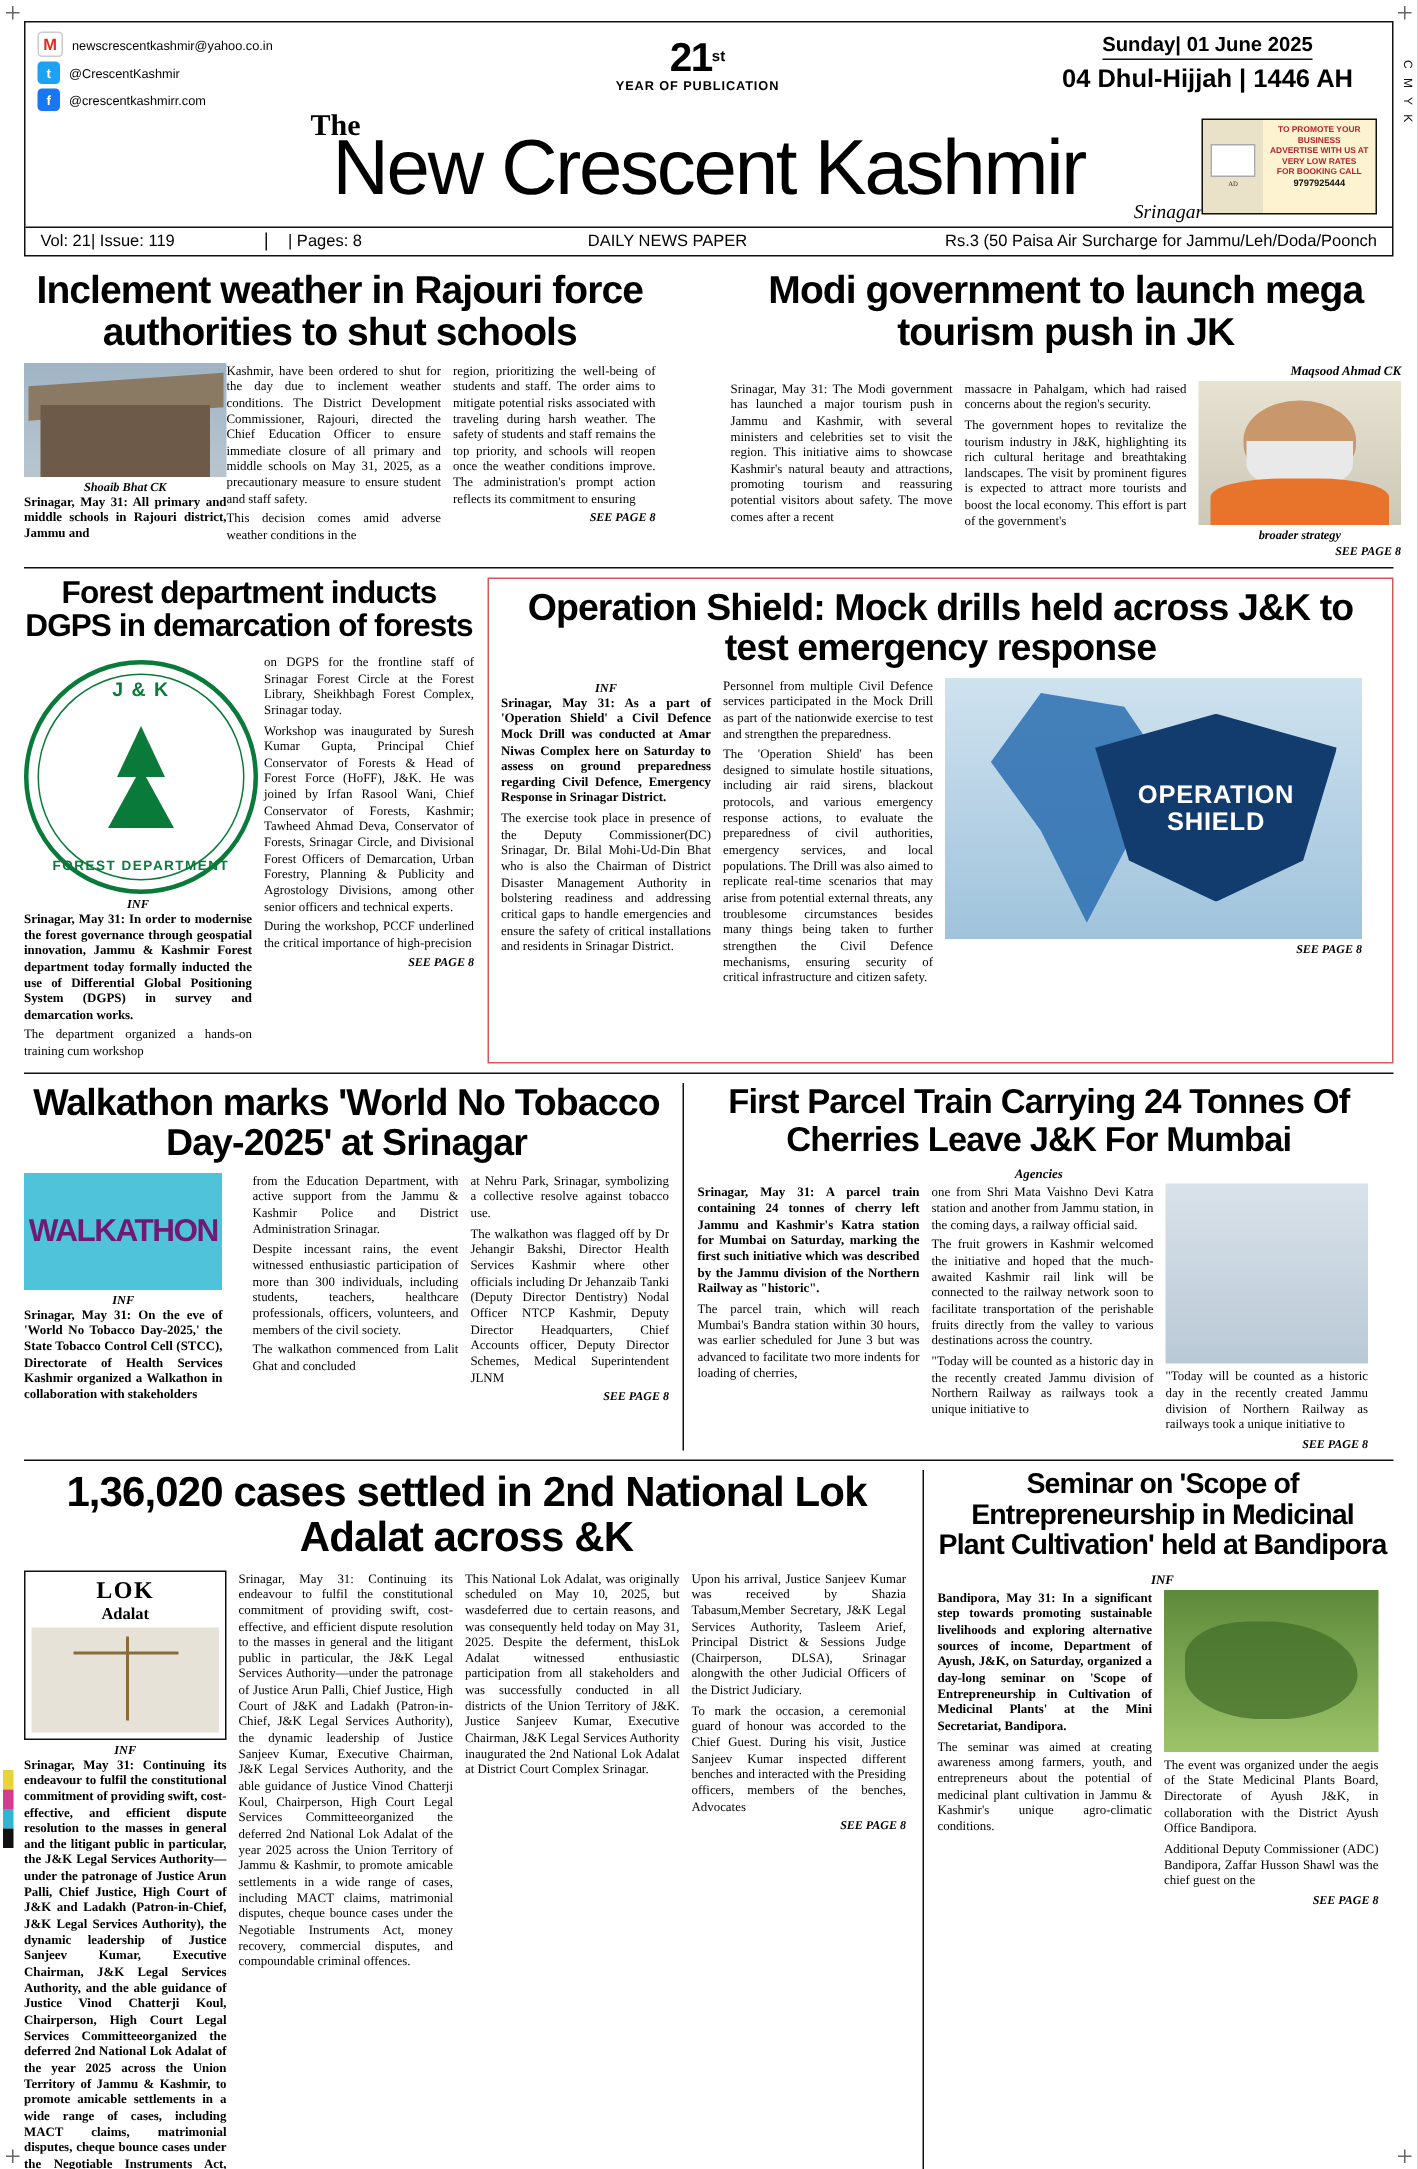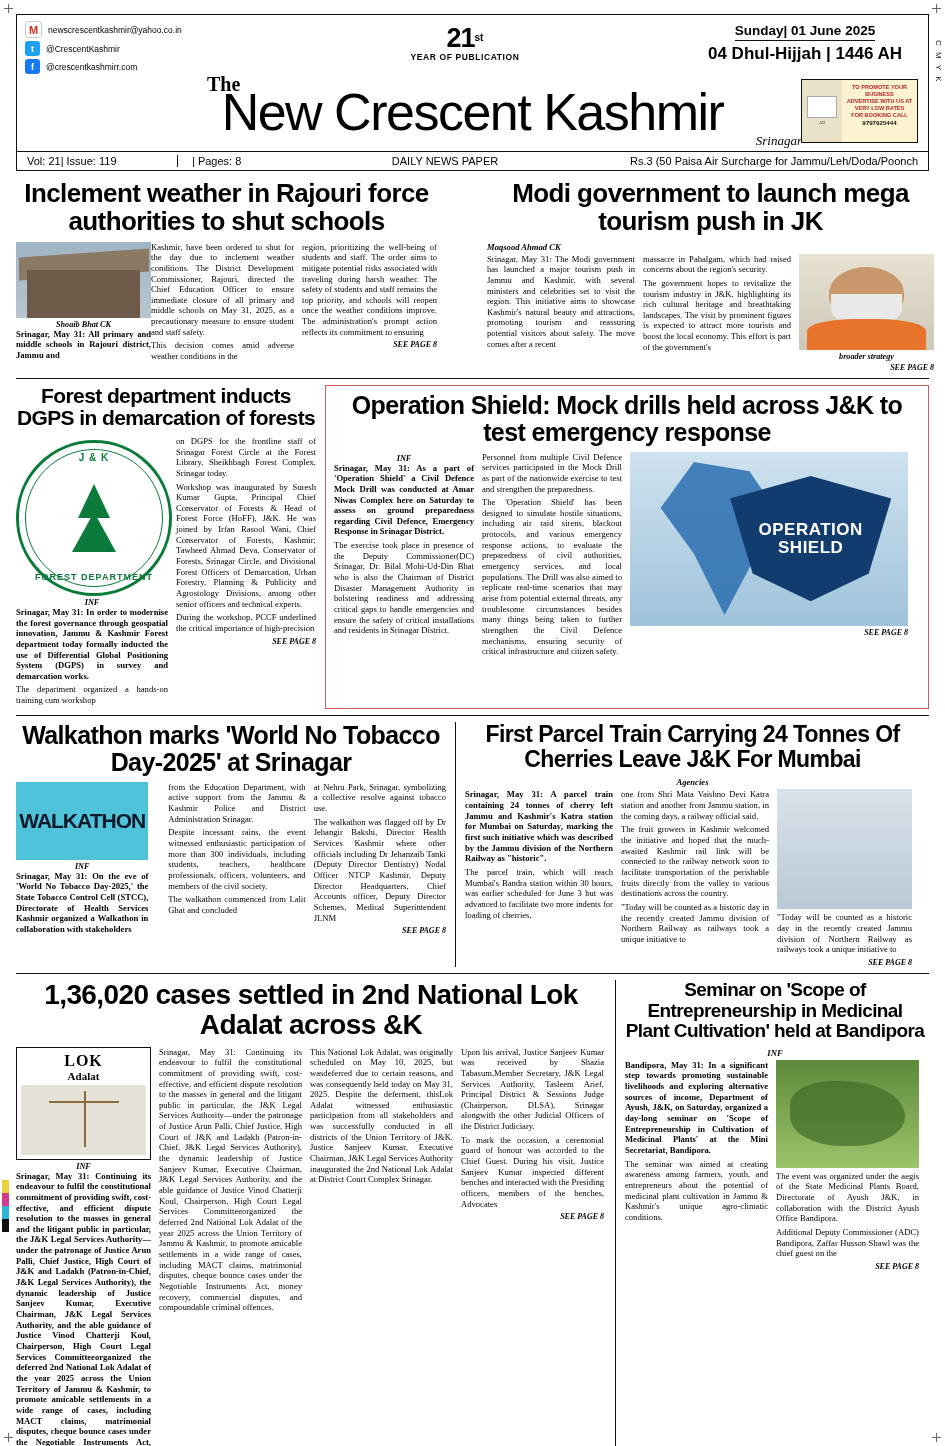--- a/index.html
+++ b/index.html
@@ -65,29 +65,29 @@
   .hut:after{content:"";position:absolute;left:8%;bottom:0;width:84%;height:62%;background:#6d5a48;}
   .hut:before{content:"";position:absolute;left:2%;bottom:55%;width:96%;height:30%;background:#8a7a63;transform:skewY(-4deg);}
   .modi{background:linear-gradient(#e8e2d2,#cdc7b8);}
   .modi .face{position:absolute;left:22%;top:14%;width:56%;height:55%;background:#c8976b;border-radius:50% 50% 45% 45%;}
   .modi .beard{position:absolute;left:24%;top:42%;width:52%;height:34%;background:#e9e9e9;border-radius:0 0 50% 50%;}
   .modi .body{position:absolute;left:6%;bottom:0;width:88%;height:32%;background:#e7742a;border-radius:40% 40% 0 0;}
   .forest-logo{width:150px;height:150px;border-radius:50%;border:3px solid #0a7a3a;margin:4px auto 2px auto;display:flex;align-items:center;justify-content:center;flex-direction:column;background:#fff;position:relative;}
   .forest-logo .ring{position:absolute;inset:6px;border:1px solid #0a7a3a;border-radius:50%;}
   .forest-logo .tree{width:0;height:0;border-left:16px solid transparent;border-right:16px solid transparent;border-bottom:34px solid #0a7a3a;margin-bottom:-6px;}
   .forest-logo .tree2{width:0;height:0;border-left:22px solid transparent;border-right:22px solid transparent;border-bottom:40px solid #0a7a3a;}
-  .forest-logo .fl-top{position:absolute;top:9px;width:100%;text-align:center;font-size:10px;font-weight:bold;color:#0a7a3a;font-family:"Liberation Sans",sans-serif;letter-spacing:1px;}
+  .forest-logo .fl-top{position:absolute;top:9px;width:100%;text-align:center;font-size:13px;font-weight:bold;color:#0a7a3a;font-family:"Liberation Sans",sans-serif;letter-spacing:1px;}
   .forest-logo .fl-bot{position:absolute;bottom:11px;width:100%;text-align:center;font-size:9px;font-weight:bold;color:#0a7a3a;font-family:"Liberation Sans",sans-serif;letter-spacing:1px;}
   .opbox{border:1px solid #d05a5a;padding:6px 8px 4px 8px;}
   .shield-img{width:100%;height:174px;background:linear-gradient(#cfe2ef,#9fc3dc);position:relative;overflow:hidden;}
   .shield-img .india{position:absolute;left:8%;top:6%;width:50%;height:88%;background:#2b6fb0;clip-path:polygon(30% 0,70% 6%,88% 30%,74% 62%,52% 100%,30% 60%,6% 30%);opacity:.85;}
   .shield-img .shield{position:absolute;right:6%;top:14%;width:58%;height:72%;background:#123c6d;clip-path:polygon(50% 0,100% 18%,86% 78%,50% 100%,14% 78%,0 18%);display:flex;align-items:center;justify-content:center;}
   .shield-img .stxt{color:#fff;font-family:"Liberation Sans",sans-serif;font-weight:bold;font-size:17px;text-align:center;line-height:1.05;letter-spacing:.5px;}
   .walkathon{width:100%;height:78px;background:#4ec3d9;display:flex;align-items:center;justify-content:center;}
-  .walkathon .wt{font-family:"Liberation Sans",sans-serif;font-weight:bold;font-size:21px;color:#0f172a;letter-spacing:-1px;}
+  .walkathon .wt{font-family:"Liberation Sans",sans-serif;font-weight:bold;font-size:21px;color:#701a75;letter-spacing:-1px;}
   .cherry{background:linear-gradient(#d9e2ea,#b9c9d6);}
   .lok{border:1px solid #111;padding:4px;text-align:center;background:#fff;}
   .lok .l1{font-family:"Liberation Serif",serif;font-weight:bold;font-size:16px;letter-spacing:1px;}
   .lok .l2{font-size:11px;font-weight:bold;}
   .lok .scales{height:70px;background:#e7e2d8;margin-top:3px;position:relative;}
   .lok .scales:before{content:"";position:absolute;left:50%;top:6px;width:2px;height:56px;background:#8a6b3a;}
   .lok .scales:after{content:"";position:absolute;left:22%;top:16px;width:56%;height:2px;background:#8a6b3a;}
   .plant{background:linear-gradient(#5d8a3a,#9ec46a);}
   .plant:after{content:"";position:absolute;left:10%;top:20%;width:80%;height:60%;background:#3f6b26;border-radius:40% 60% 50% 50%;opacity:.7;}
 </style>
@@ -175,21 +175,21 @@
             <p>region, prioritizing the well-being of students and staff. The order aims to mitigate potential risks associated with traveling during harsh weather. The safety of students and staff remains the top priority, and schools will reopen once the weather conditions improve. The administration's prompt action reflects its commitment to ensuring</p>
             <div class="seepage">SEE PAGE 8</div>
           </div>
         </div>
       </div>
 
       <div class="vsep"></div>
 
       <div style="width:455px;margin-left:32px;">
         <h1 class="hl" style="font-size:26px;">Modi government to launch mega tourism push in JK</h1>
-        <div class="byline" style="text-align:left;">Maqsood Ahmad CK</div>
+        <div class="byline" style="text-align:right;">Maqsood Ahmad CK</div>
         <div style="display:flex;">
           <div style="width:148px;">
             <p>Srinagar, May 31: The Modi government has launched a major tourism push in Jammu and Kashmir, with several ministers and celebrities set to visit the region. This initiative aims to showcase Kashmir's natural beauty and attractions, promoting tourism and reassuring potential visitors about safety. The move comes after a recent</p>
           </div>
           <div style="width:148px;margin-left:8px;">
             <p>massacre in Pahalgam, which had raised concerns about the region's security.</p>
             <p>The government hopes to revitalize the tourism industry in J&amp;K, highlighting its rich cultural heritage and breathtaking landscapes. The visit by prominent figures is expected to attract more tourists and boost the local economy. This effort is part of the government's</p>
           </div>
           <div style="width:135px;margin-left:8px;">
             <div class="ph-img modi" style="height:96px;">

